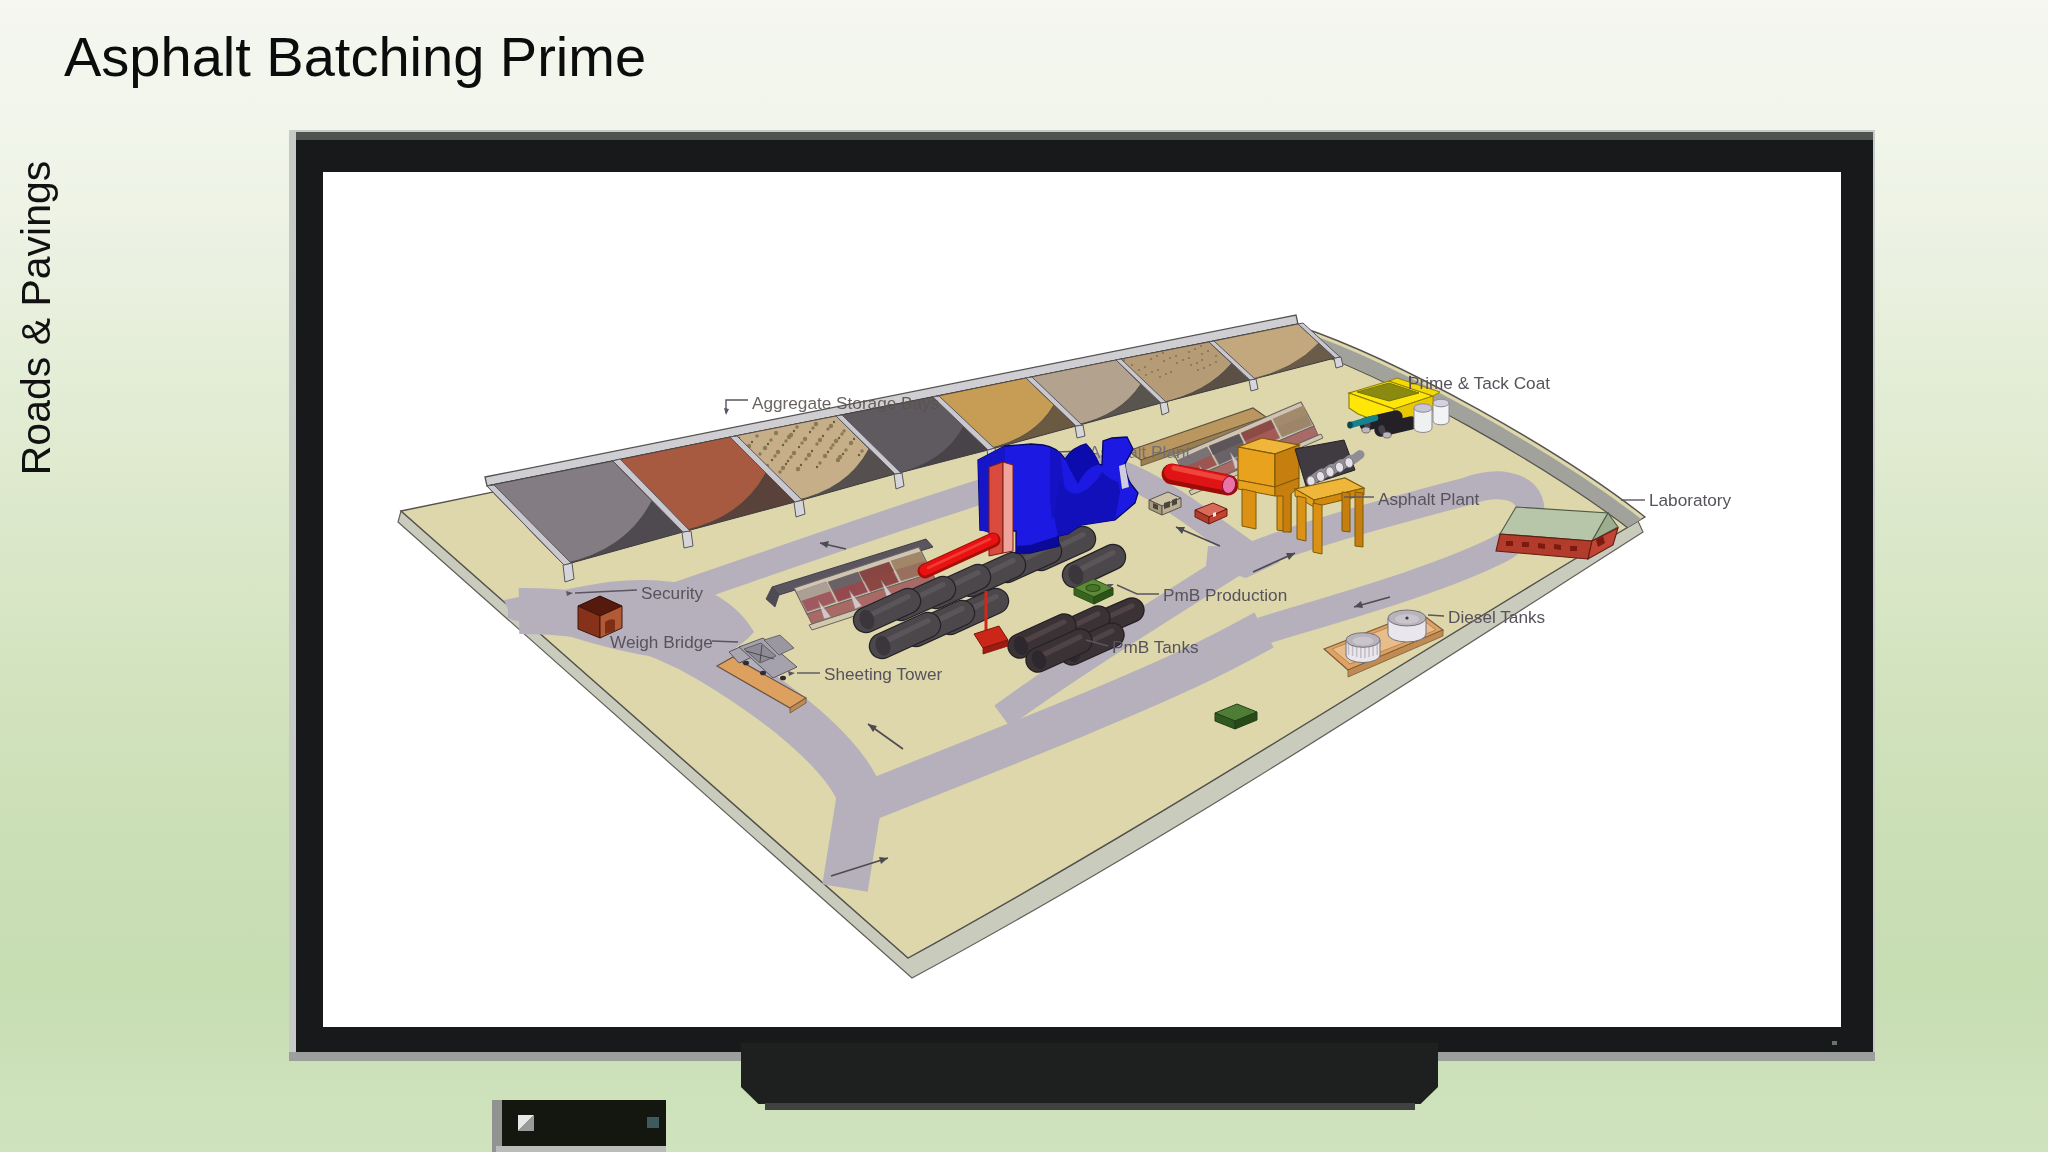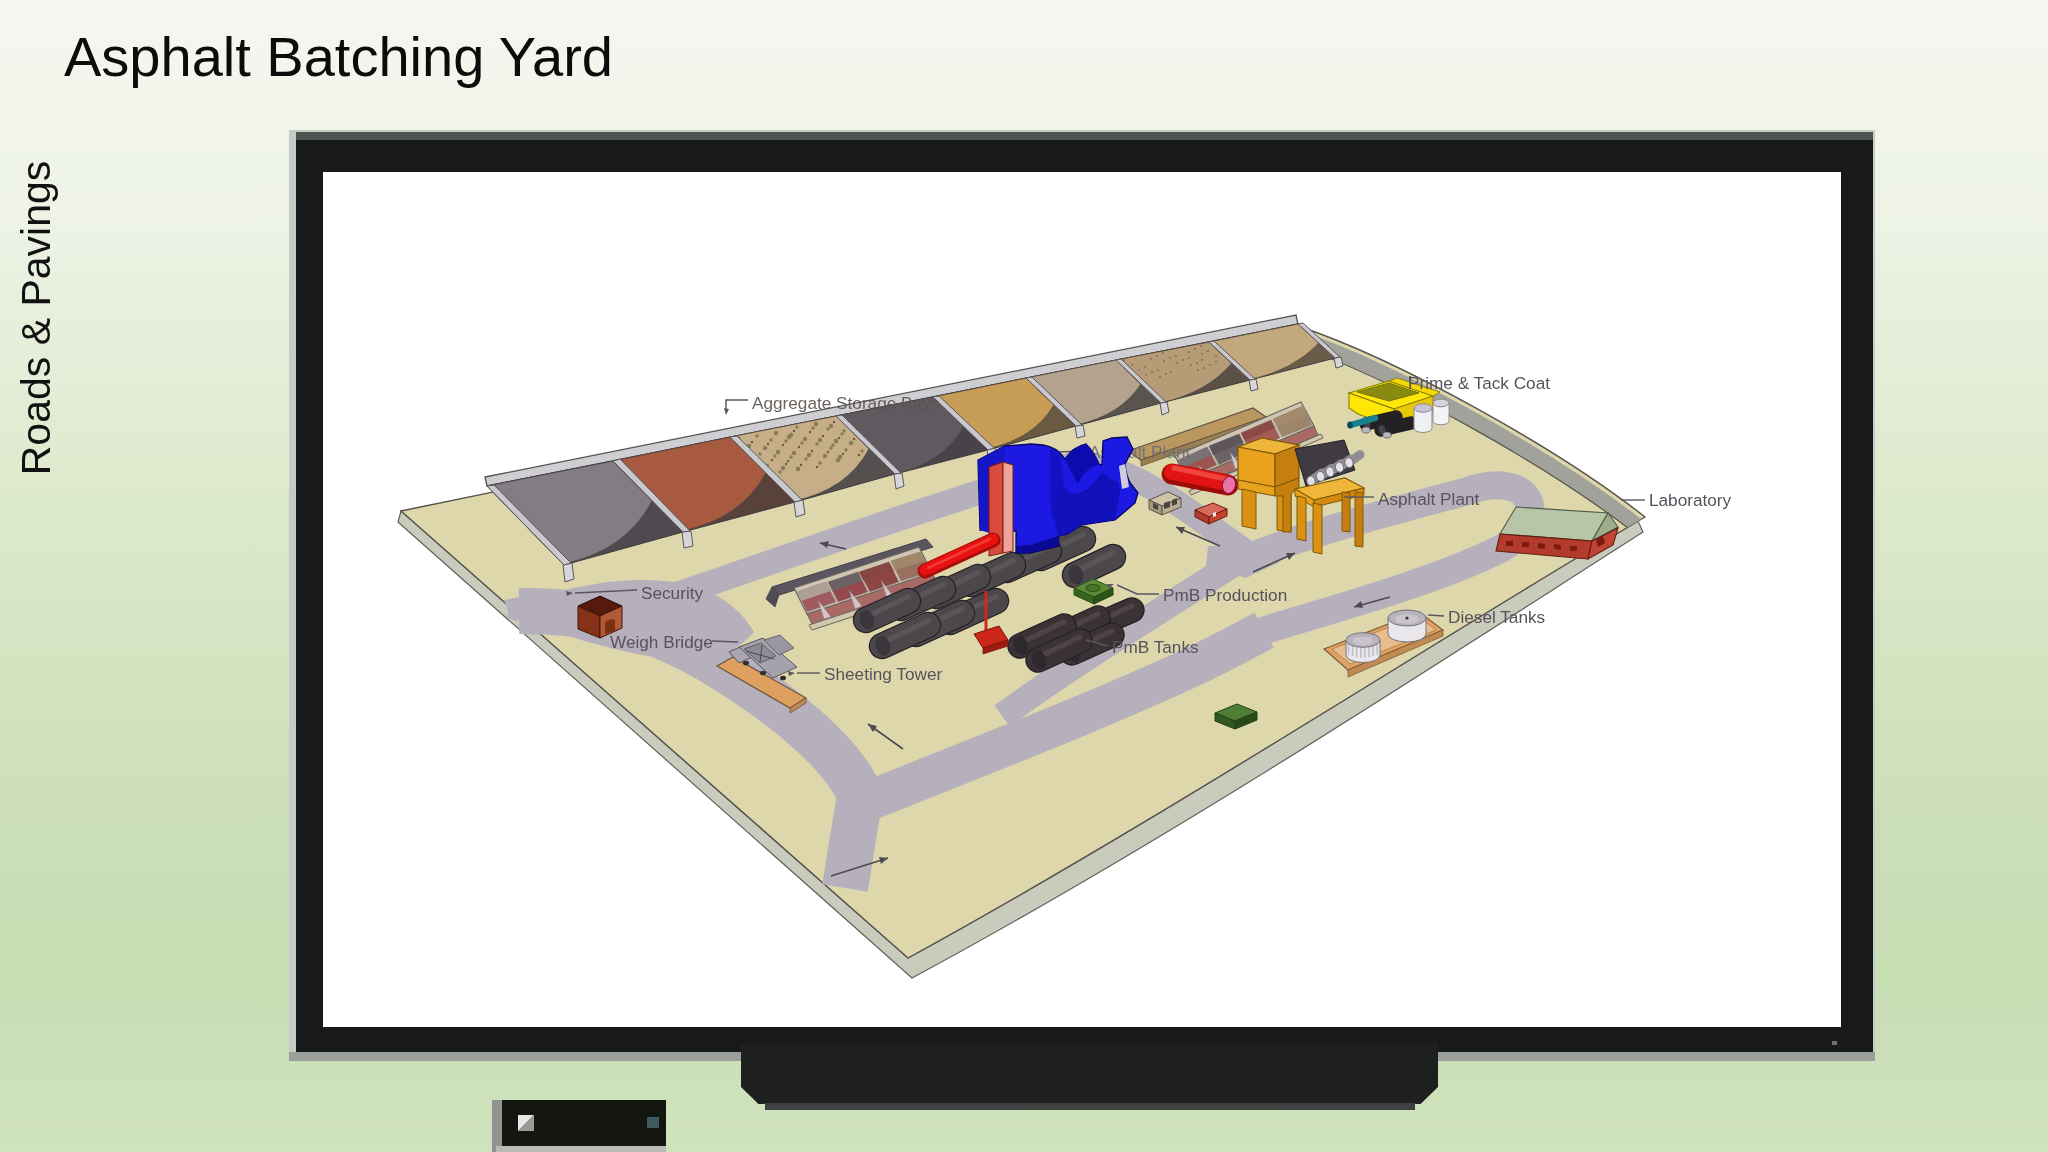--- a/index.html
+++ b/index.html
@@ -2,21 +2,21 @@
 <html><head><meta charset="utf-8">
 <style>
 html,body{margin:0;padding:0;}
 body{width:2048px;height:1152px;overflow:hidden;position:relative;
  font-family:"Liberation Sans",sans-serif;
  background:linear-gradient(180deg,#f5f7f0 0%,#eef3e6 18%,#dfeacf 40%,#cde0b8 68%,#c7ddb2 85%,#d0e3bf 100%);}
 .abs{position:absolute;}
 </style></head>
 <body>
 
-<div class="abs" style="left:64px;top:24px;font-size:56px;color:#0c0c0c;">Asphalt Batching Yard</div>
+<div class="abs" style="left:64px;top:24px;font-size:56px;color:#0c0c0c;">Asphalt Batching Prime</div>
 
 <div class="abs" style="left:-174px;top:291px;width:420px;height:54px;line-height:54px;text-align:center;font-size:41px;color:#111;white-space:nowrap;transform:rotate(-90deg);">Roads &amp; Pavings</div>
 
 <div class="abs" style="left:289px;top:130px;width:1586px;height:931px;background:#c7cbc8;"></div>
 
 <div class="abs" style="left:296px;top:132px;width:1577px;height:920px;background:#17191a;"></div>
 
 <div class="abs" style="left:296px;top:132px;width:1577px;height:8px;background:#4e5351;"></div>
 
 <div class="abs" style="left:289px;top:1052px;width:1586px;height:9px;background:#9ba09d;"></div>

